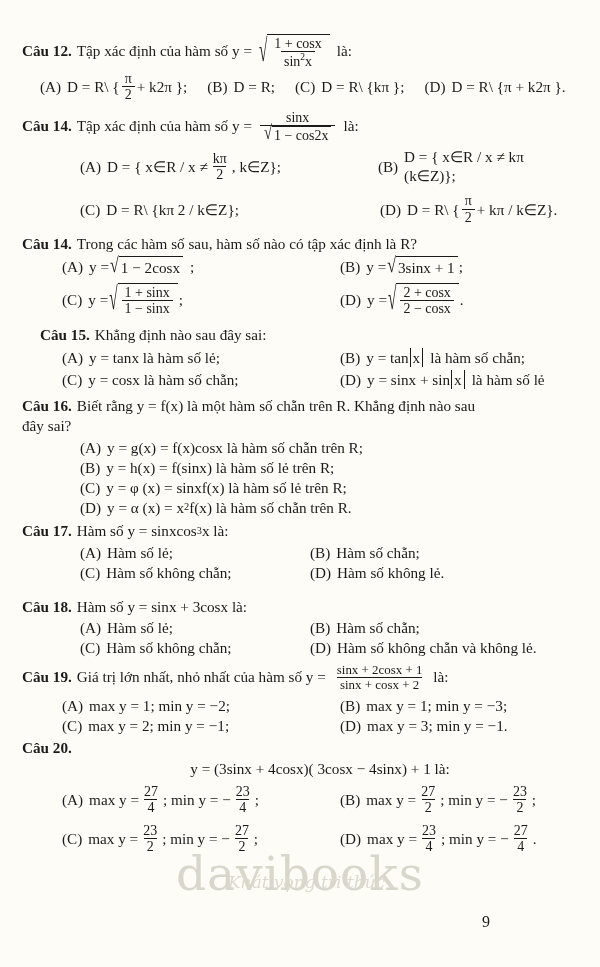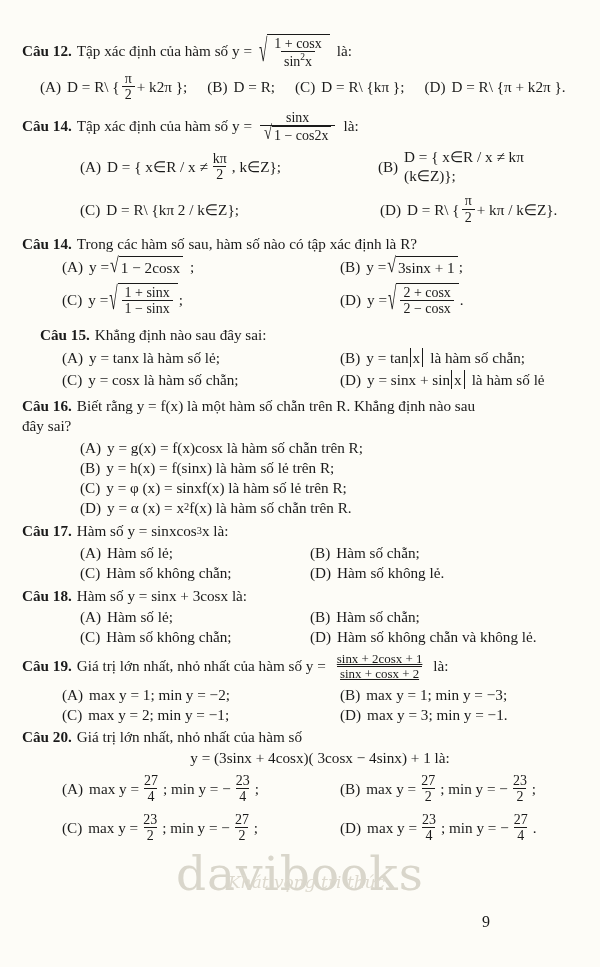--- a/index.html
+++ b/index.html
@@ -411,21 +411,21 @@
           <span>Hàm số không chẵn;</span>
         </span>
         <span class="opt">
           <span>(D)</span>
           <span class="sp"></span>
           <span>Hàm số không lẻ.</span>
         </span>
       </div>
     </div>
 
-    <div class="block" style="margin-top:5px;">
+    <div class="block" style="margin-top:16px;">
       <div class="qline">
         <span class="qnum">Câu 18.</span>
         <span class="qtext">Hàm số y = sinx + 3cosx là:</span>
       </div>
       <div class="opts-row indent3">
         <span class="opt colA-n">
           <span>(A)</span>
           <span class="sp"></span>
           <span>Hàm số lẻ;</span>
         </span>
@@ -447,21 +447,21 @@
           <span>Hàm số không chẵn và không lẻ.</span>
         </span>
       </div>
     </div>
 
     <div class="block" style="margin-top:6px;">
       <div class="qline">
         <span class="qnum">Câu 19.</span>
         <span class="qtext">Giá trị lớn nhất, nhỏ nhất của hàm số y =</span>
         <span class="sp"></span>
-        <span class="frac" style="font-size:0.85em;text-decoration:underline;">
+        <span class="frac" style="font-size:0.85em;">
           <span class="num">sinx + 2cosx + 1</span>
           <span class="den">sinx + cosx + 2</span>
         </span>
         <span class="sp"></span>
         <span class="qtext">là:</span>
       </div>
       <div class="opts-row indent2" style="margin-top:4px;">
         <span class="opt colA">
           <span>(A)</span>
           <span class="sp"></span>
@@ -483,21 +483,20 @@
           <span>(D)</span>
           <span class="sp"></span>
           <span>max y = 3; min y = −1.</span>
         </span>
       </div>
     </div>
 
     <div class="block" style="margin-top:4px;">
       <div class="qline">
         <span class="qnum">Câu 20.</span>
-        <span class="qtext">Giá trị lớn nhất, nhỏ nhất của hàm số</span>
       </div>
       <div class="center-line">y = (3sinx + 4cosx)( 3cosx − 4sinx) + 1 là:</div>
       <div class="opts-row indent2" style="align-items:center; margin-top:6px;">
         <span class="opt colA">
           <span>(A)</span>
           <span class="sp"></span>
           <span>max y =</span>
           <span class="frac">
             <span class="num">27</span>
             <span class="den">4</span>

